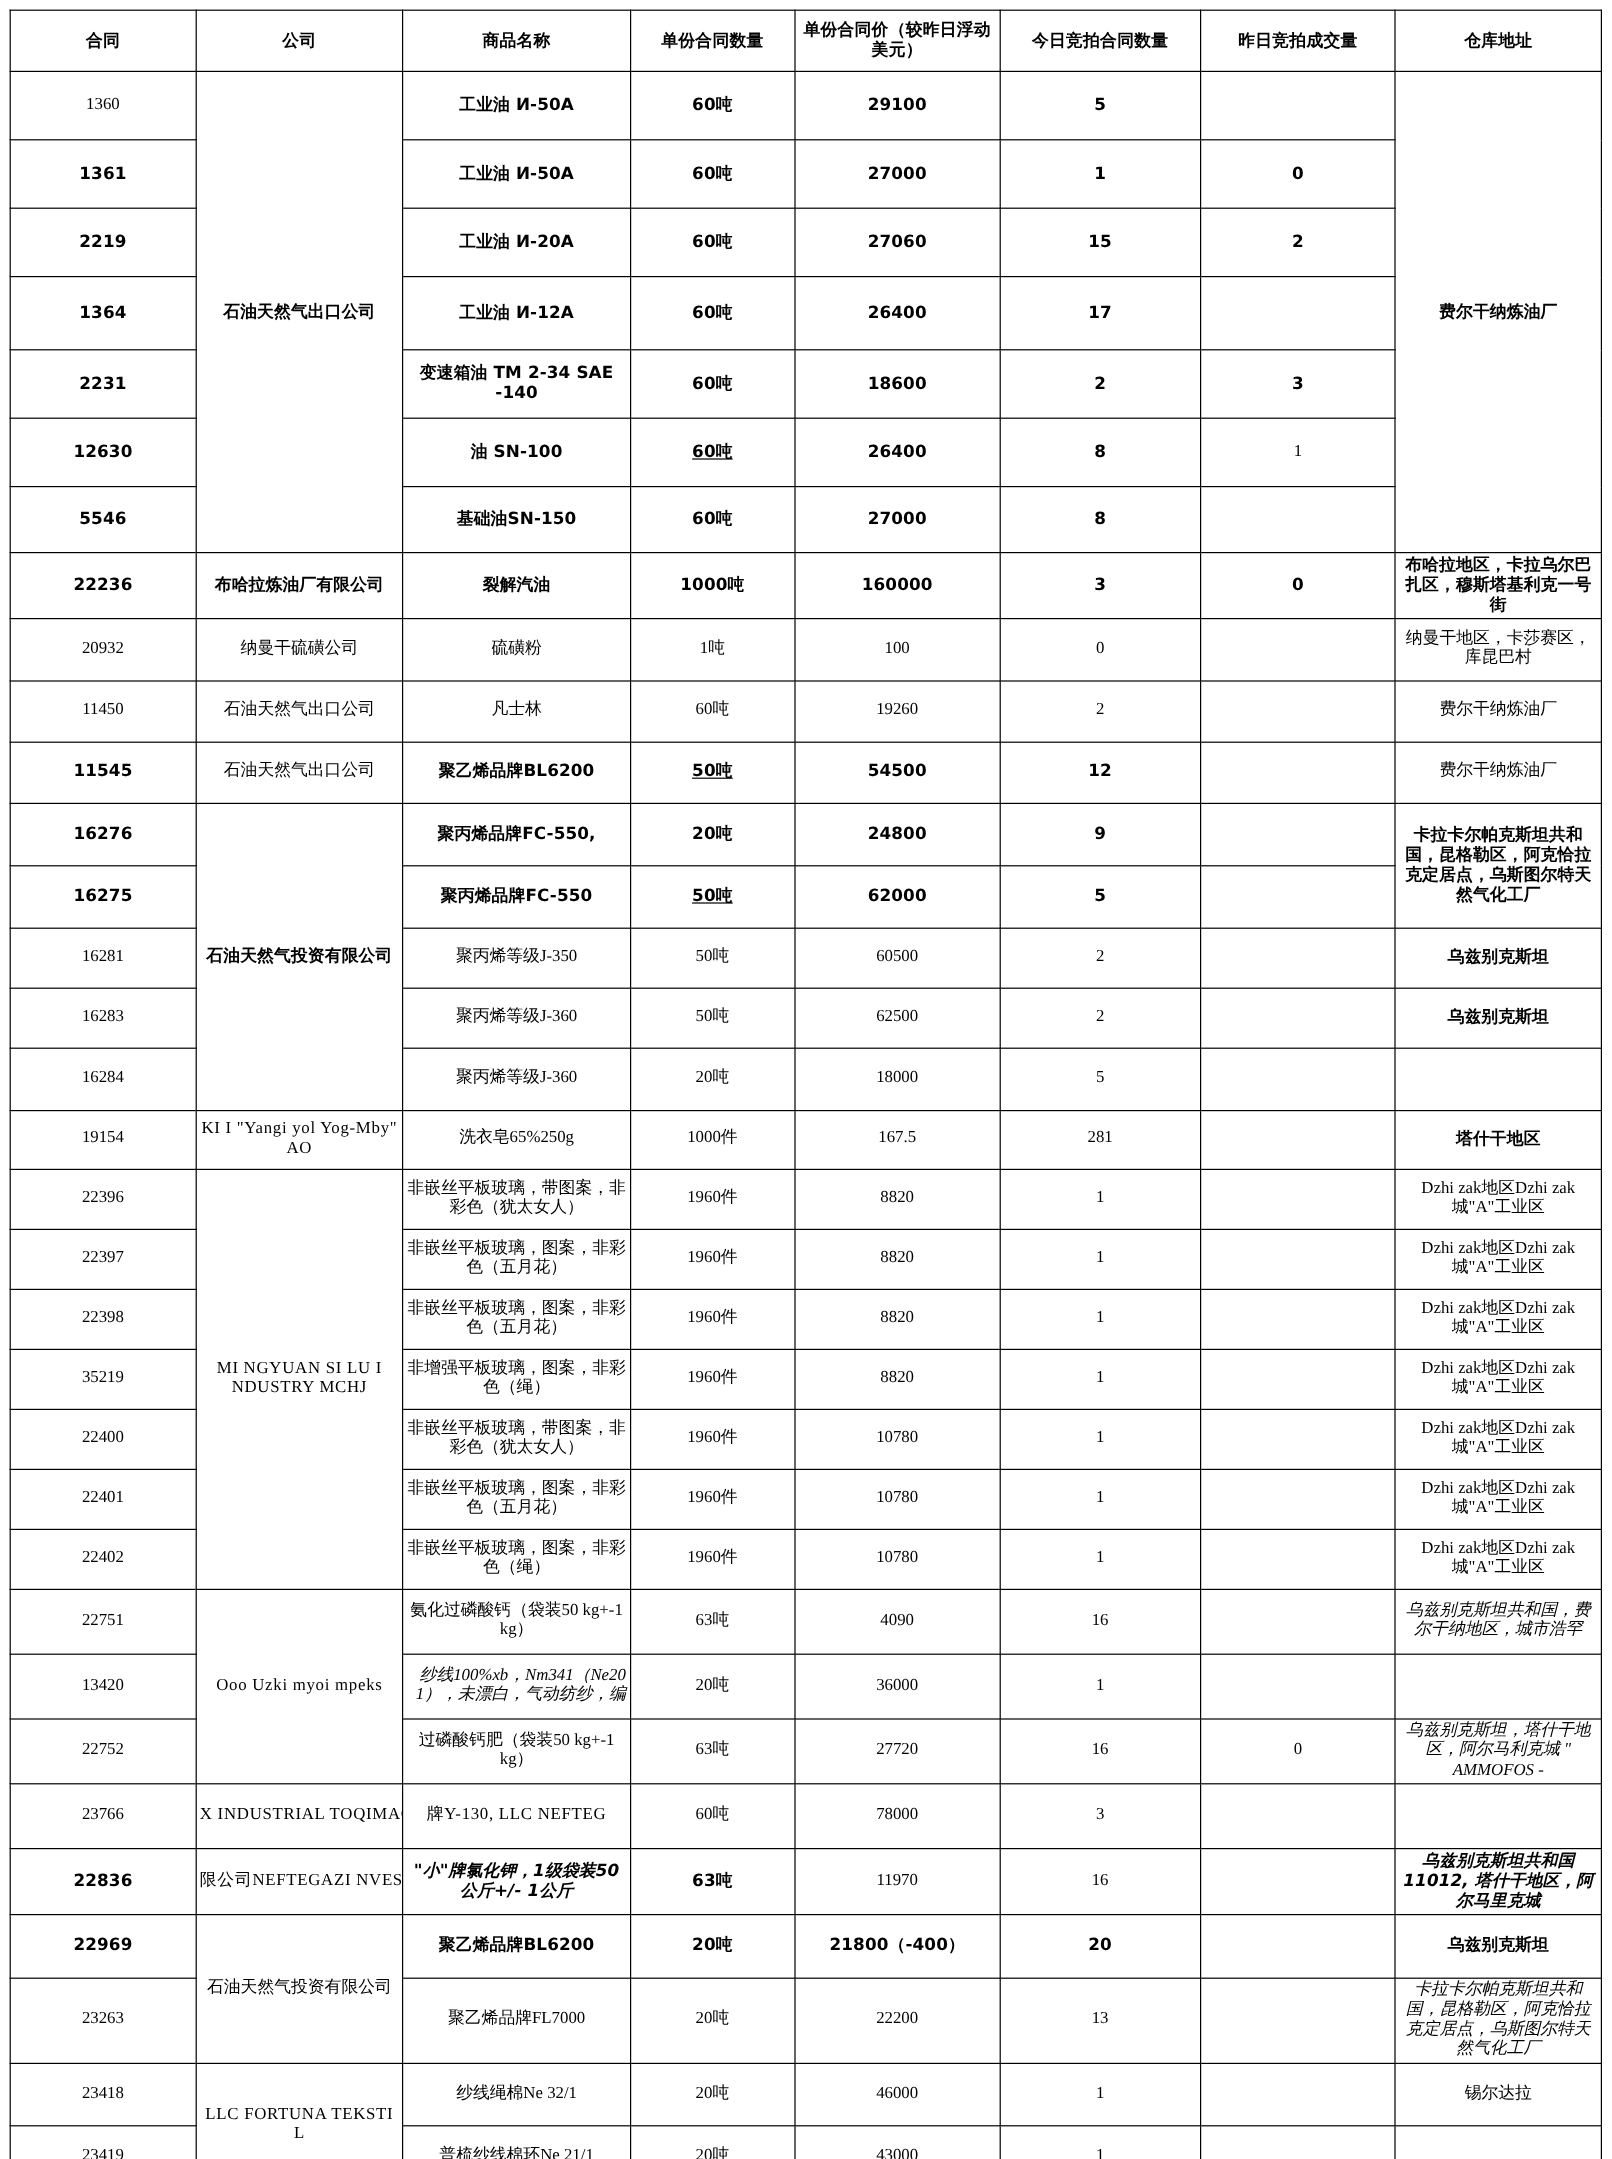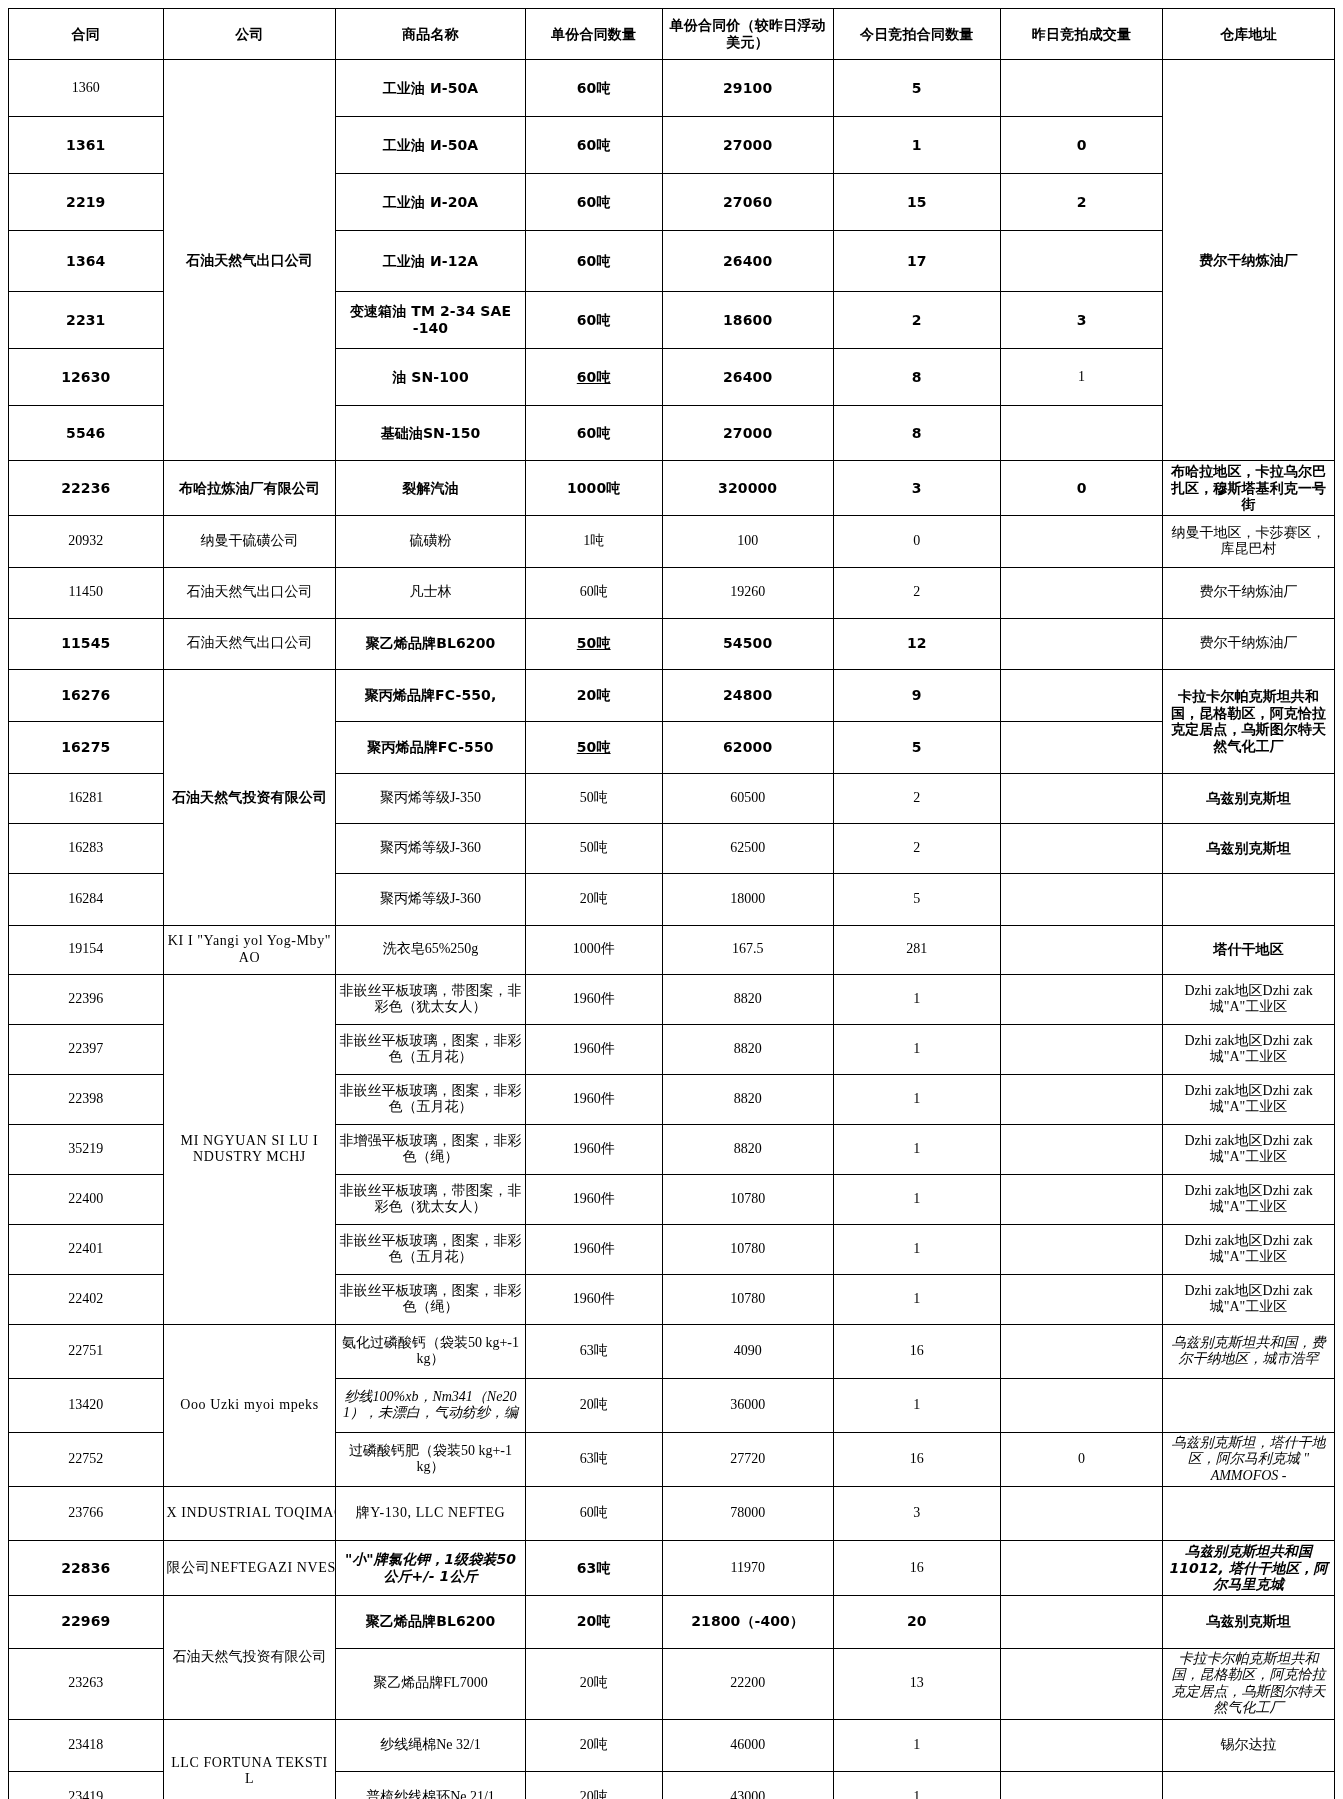--- a/index.html
+++ b/index.html
@@ -155,21 +155,21 @@
       <td class="b">27000</td>
       <td class="b">8</td>
       <td class="b"></td>
     </tr>
 
     <tr>
       <td class="b" style="height:48px">22236</td>
       <td class="b">布哈拉炼油厂有限公司</td>
       <td class="b">裂解汽油</td>
       <td class="b">1000吨</td>
-      <td class="b">320000</td>
+      <td class="b">160000</td>
       <td class="b">3</td>
       <td class="b">0</td>
       <td class="b sm cut tight">布哈拉地区，卡拉乌尔巴扎区，穆斯塔基利克一号街</td>
     </tr>
 
     <tr>
       <td class="n" style="height:47px">20932</td>
       <td class="n">纳曼干硫磺公司</td>
       <td class="n">硫磺粉</td>
       <td class="n">1吨</td>
@@ -339,21 +339,21 @@
       <td class="n tight">氨化过磷酸钙（袋装50 kg+-1 kg）</td>
       <td class="n">63吨</td>
       <td class="n">4090</td>
       <td class="n">16</td>
       <td class="n"></td>
       <td class="n sm cut2 tight">乌兹别克斯坦共和国，费尔干纳地区，城市浩罕</td>
     </tr>
 
     <tr>
       <td class="n" style="height:49px">13420</td>
-      <td class="n sm cut2 tight" style="text-align:center">纱线100%xb，Nm341（Ne20 1），未漂白，气动纺纱，编</td>
+      <td class="n sm cut2 tight" style="text-align:right">纱线100%xb，Nm341（Ne20 1），未漂白，气动纺纱，编</td>
       <td class="n">20吨</td>
       <td class="n">36000</td>
       <td class="n">1</td>
       <td class="n"></td>
       <td class="n"></td>
     </tr>
 
     <tr>
       <td class="n" style="height:49px">22752</td>
       <td class="n tight">过磷酸钙肥（袋装50 kg+-1 kg）</td>

